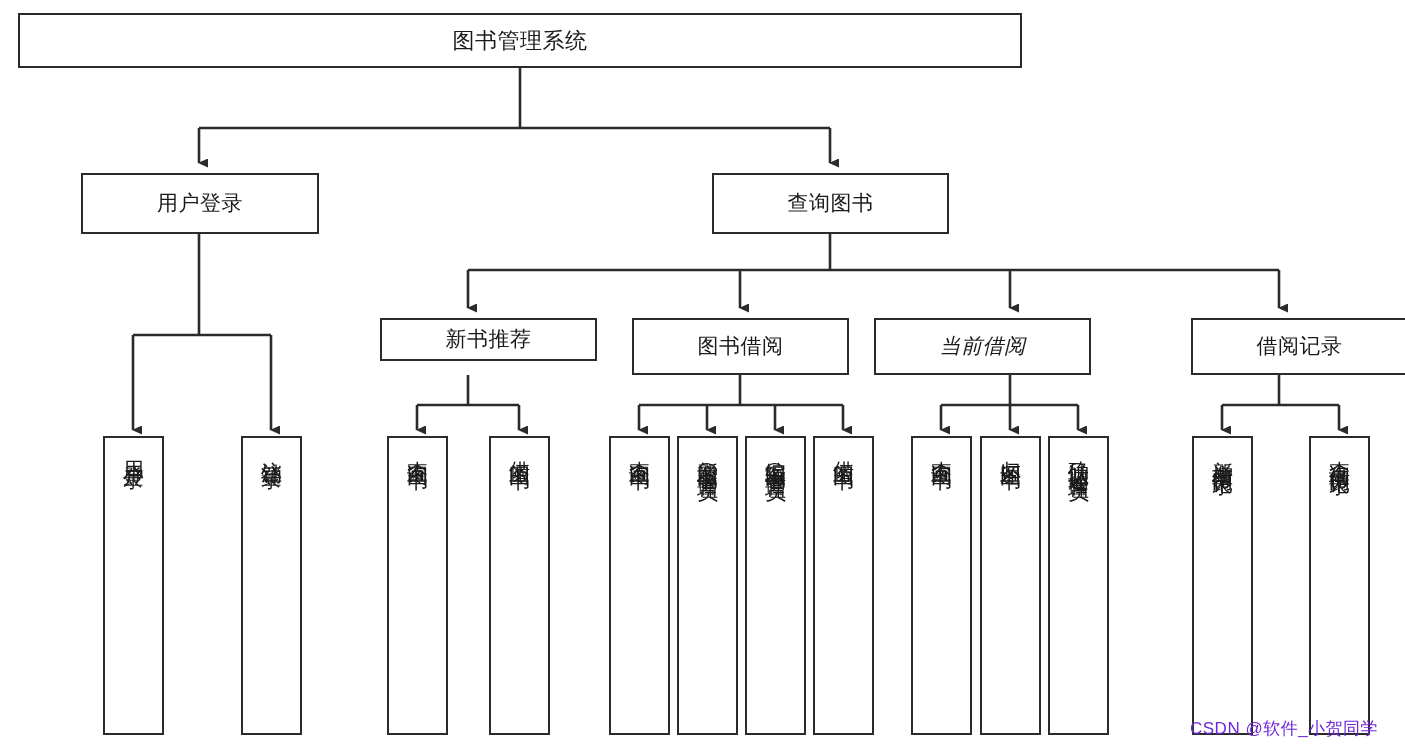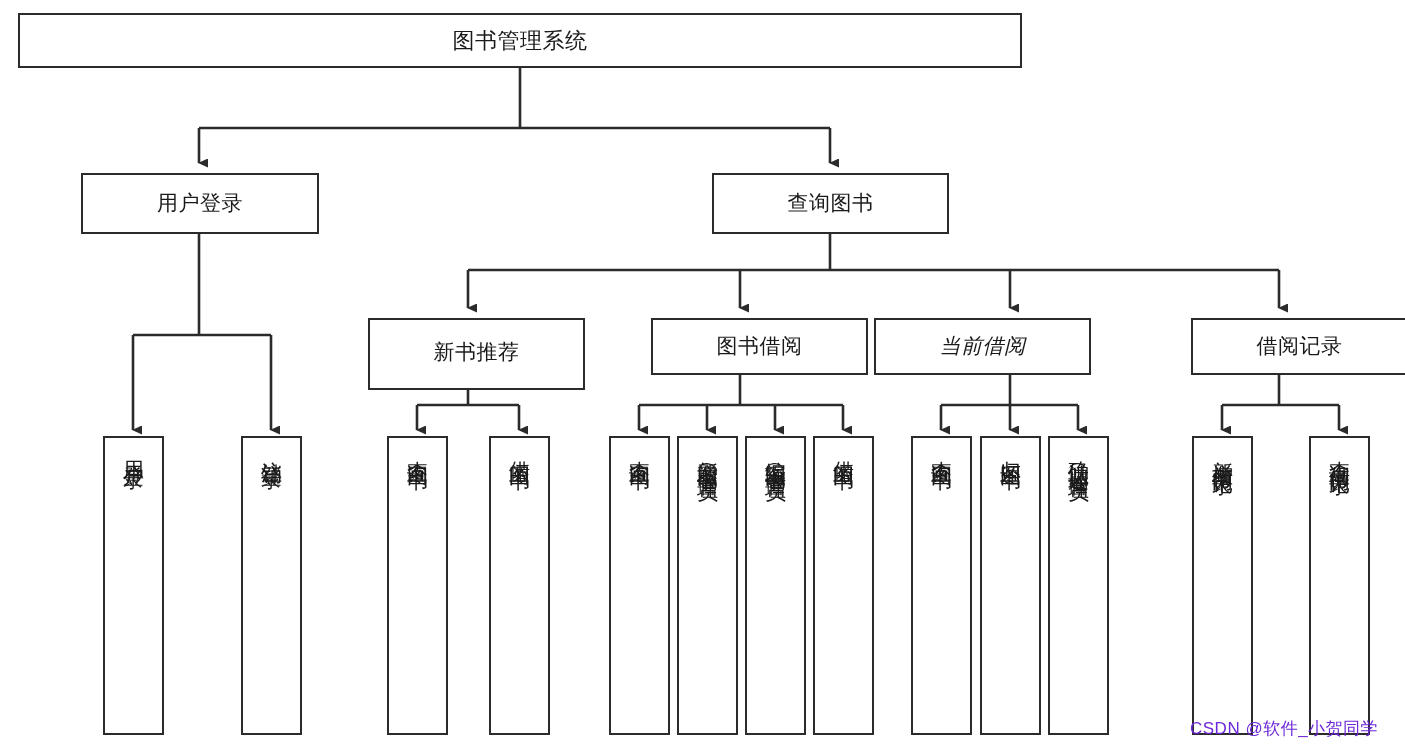--- a/index.html
+++ b/index.html
@@ -129,25 +129,25 @@
   </div>
 
   <div class="node horizontal" style="left:81px; top:173px; width:238px; height:61px;">
     <span class="label">用户登录</span>
   </div>
 
   <div class="node horizontal" style="left:712px; top:173px; width:237px; height:61px;">
     <span class="label">查询图书</span>
   </div>
 
-  <div class="node horizontal" style="left:368px; top:318px; width:217px; height:72px;font-family:Liberation Mono, monospace;">
+  <div class="node horizontal" style="left:380px; top:318px; width:217px; height:43px;">
     <span class="label">新书推荐</span>
   </div>
 
-  <div class="node horizontal" style="left:651px; top:318px; width:217px; height:57px;">
+  <div class="node horizontal" style="left:632px; top:318px; width:217px; height:57px;">
     <span class="label">图书借阅</span>
   </div>
 
   <div class="node horizontal" style="left:874px; top:318px; width:217px; height:57px;font-style:italic;">
     <span class="label">当前借阅</span>
   </div>
 
   <div class="node horizontal" style="left:1171px; top:318px; width:217px; height:57px;margin-left:20px;">
     <span class="label">借阅记录</span>
   </div>

